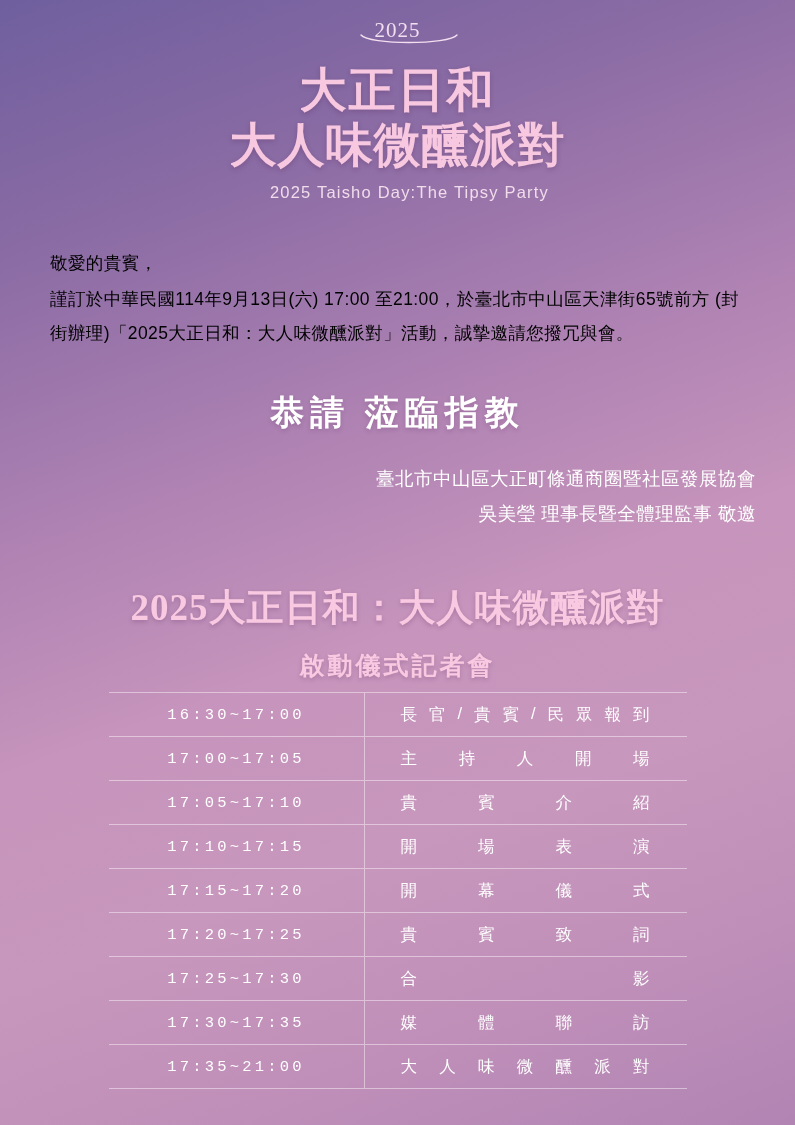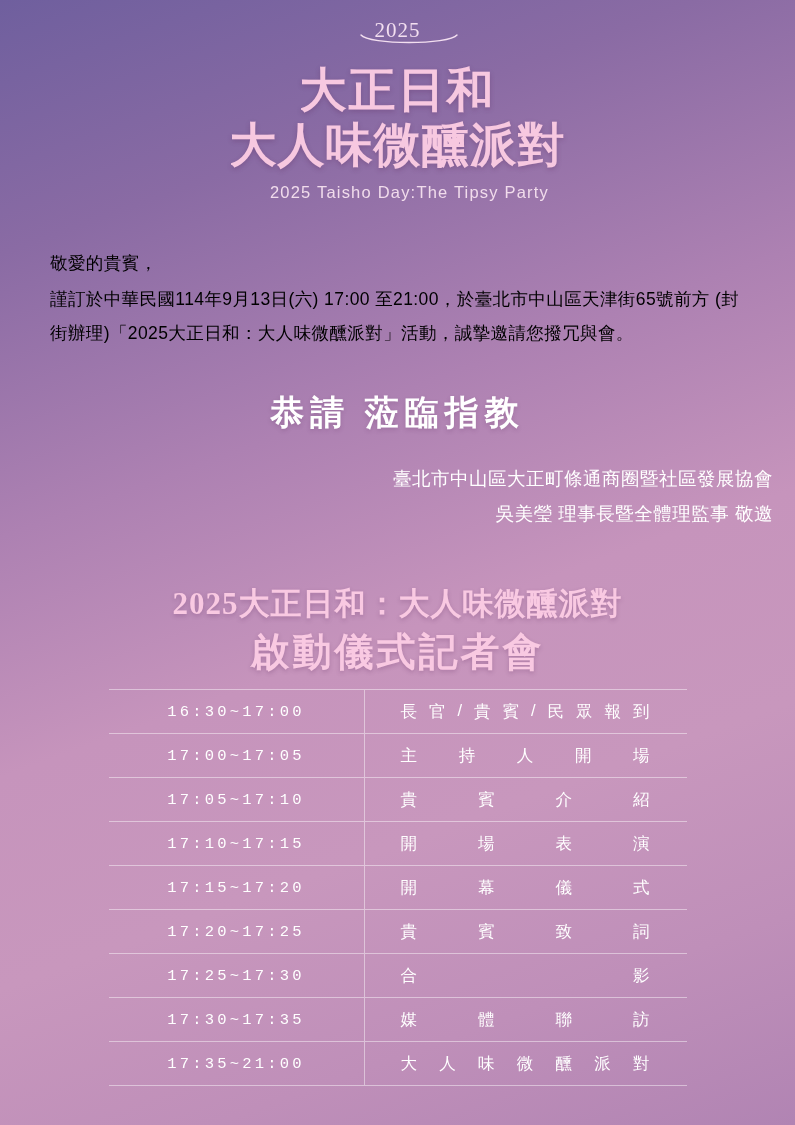--- a/index.html
+++ b/index.html
@@ -78,45 +78,45 @@
     font-family: "Liberation Serif", serif;
     font-weight: bold;
     font-size: 34px;
     letter-spacing: 6px;
     color: #ffffff;
     text-shadow: 0 2px 4px rgba(90,40,90,0.22);
   }
 
   .signature {
     margin-top: 26px;
-    padding-right: 22px;
+    padding-right: 39px;
     text-align: right;
     font-size: 18.5px;
     line-height: 1.85;
     letter-spacing: 0.5px;
     color: #ffffff;
   }
 
   
   .ceremony {
     margin-top: 52px;
     text-align: center;
     font-family: "Liberation Serif", serif;
     font-weight: bold;
     text-shadow: 0 2px 4px rgba(90,40,90,0.25);
   }
   .ceremony .c1 {
-    font-size: 31px;
+    font-size: 37px;
     letter-spacing: 1px;
     color: #f9c9e2;
   }
   .ceremony .c2 {
-    font-size: 39px;
+    font-size: 25px;
     letter-spacing: 3px;
-    margin-top: 0;
+    margin-top: 16px;
     color: #f9c9e2;
   }
 
   
   .schedule {
     margin: 10px auto 0 auto;
     width: 578px;
     border-collapse: collapse;
   }
   .schedule tr {

